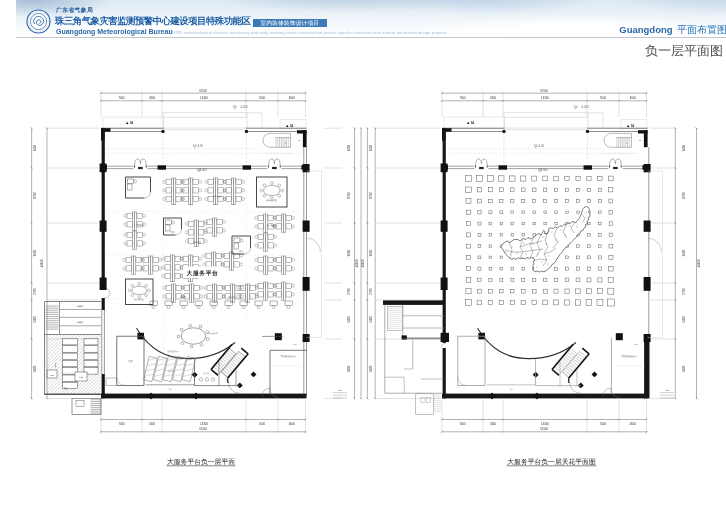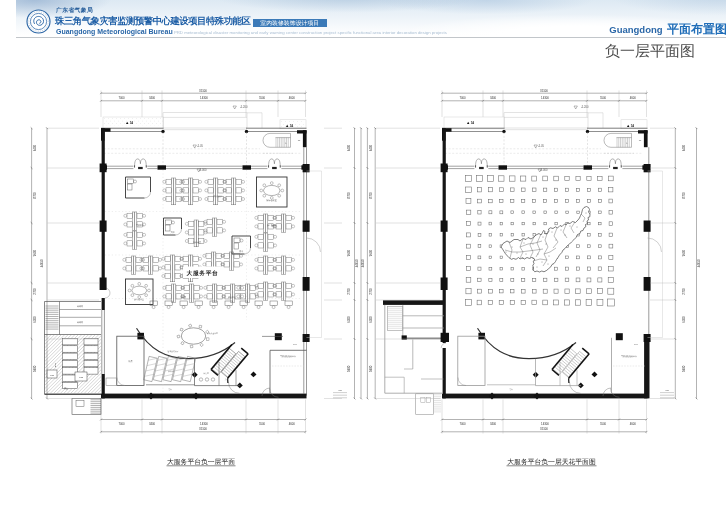--- a/index.html
+++ b/index.html
@@ -15,22 +15,22 @@
  border-bottom:1px solid #c2c6ca;}
 .logo{position:absolute;left:9px;top:8px;}
 .t1{position:absolute;left:40px;top:6px;font-size:5.8px;font-weight:bold;color:#2a609c;letter-spacing:0.4px;}
 .t2{position:absolute;left:39px;top:14.5px;font-size:9.4px;font-weight:bold;color:#1f5fa6;letter-spacing:-0.5px;white-space:nowrap;}
 .t3{position:absolute;left:236.5px;top:19px;width:74.5px;height:7.8px;background:#3b7ab8;color:#fff;
      font-size:5.9px;text-align:center;line-height:8px;white-space:nowrap;}
 .t4{position:absolute;left:40px;top:27.5px;font-size:7px;color:#2a67a8;white-space:nowrap;}
 .t4 span{font-size:4.3px;color:#a8bdd2;}
 .t5{position:absolute;right:15px;top:19px;white-space:nowrap;}
 .t5 .fp{font-size:9.5px;font-weight:bold;color:#2a67a8;}
-.t5 .cn{font-size:12px;font-weight:bold;color:#1f6db8;}
-.sub{position:absolute;right:31px;top:42px;font-size:15px;color:#4a4a4a;}
+.t5 .cn{font-size:10px;font-weight:normal;color:#1f6db8;}
+.sub{position:absolute;right:3px;top:42px;font-size:13px;color:#4a4a4a;}
 text{font-family:"Liberation Sans",sans-serif;}
 </style></head>
 <body>
 
 <div class="hdr">
 
  <svg class="logo" width="27" height="27" viewBox="0 0 27 27">
    <circle cx="13.5" cy="13.5" r="11.5" fill="#fff" stroke="#2d67a6" stroke-width="1.15"></circle>
    <circle cx="13.5" cy="13.5" r="8.1" fill="none" stroke="#2d67a6" stroke-width="0.75"></circle>
    <circle cx="13.5" cy="13.5" r="9.8" fill="none" stroke="#2d67a6" stroke-width="0.55" stroke-dasharray="0.6,1.6"></circle>

